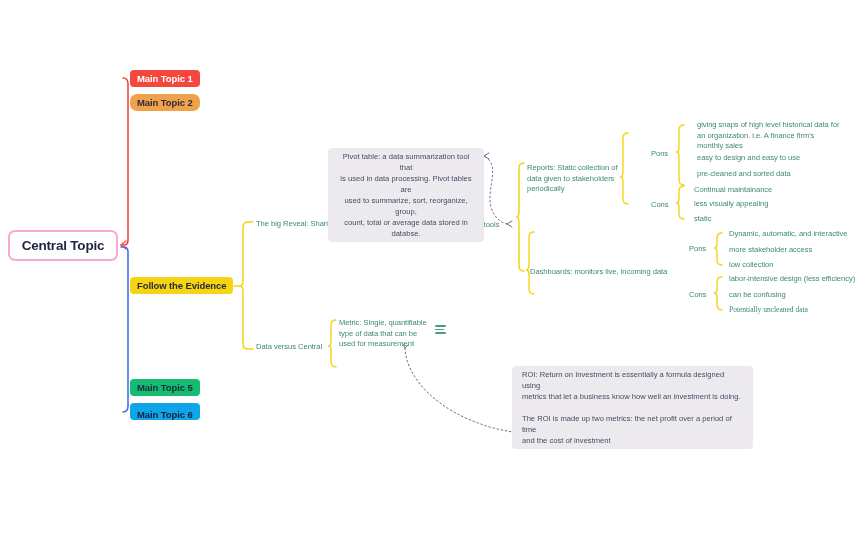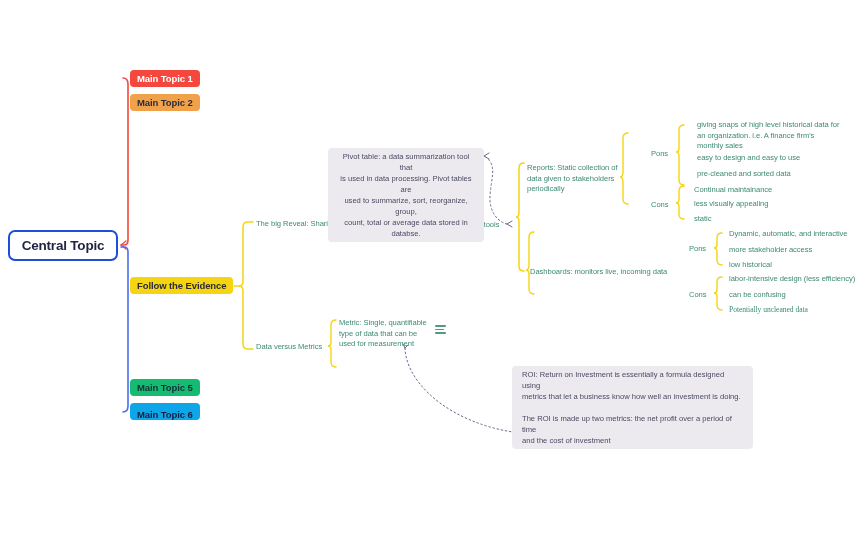--- a/index.html
+++ b/index.html
@@ -31,21 +31,21 @@
   .node {
     position: absolute;
     box-sizing: border-box;
   }
   
   .central {
     left: 8px;
     top: 230px;
     width: 110px;
     height: 31px;
-    border: 2px solid #1d4ed8;
+    border: 2px solid #f9a8d4;
     border-radius: 7px;
     background: #ffffff;
     display: flex;
     align-items: center;
     justify-content: center;
     font-size: 13.5px;
     font-weight: bold;
     color: #1f2440;
     letter-spacing: -0.2px;
   }
@@ -55,21 +55,21 @@
     display: flex;
     align-items: center;
     padding: 0 7px;
     font-size: 9.5px;
     font-weight: bold;
     height: 17px;
     letter-spacing: -0.1px;
     white-space: nowrap;
   }
   .pill-mt1 { left: 130px; top: 70px; background: #f4483f; color: #ffffff; }
-  .pill-mt2 { left: 130px; top: 94px; background: #f5a council; }
+  .pill-mt2 { left: 130px; top: 94px; background: #f5a council; border-radius: 7px; }
   .pill-mt2 { left: 130px; top: 94px; background: #f0a martial; }
   .pill-mt2 { left: 130px; top: 94px; background: #f0a24a; color: #2b2b3d; }
   .pill-fte { left: 130px; top: 277px; background: #f5d412; color: #2b2b3d; }
   .pill-mt5 { left: 130px; top: 379px; background: #15bb70; color: #14303a; }
   .pill-mt6 { left: 130px; top: 403px; background: #0ea5e9; color: #17203f; align-items: flex-end; }
 
   
   .leaf {
     position: absolute;
     color: #3d8a74;
@@ -165,21 +165,21 @@
   </div>
   <div class="node pill pill-mt5">
     <span>Main Topic 5</span>
   </div>
   <div class="node pill pill-mt6">
     <span>Main Topic 6</span>
   </div>
 
   <div class="leaf nw" style="left:256px; top:219px;">The big Reveal: Sharing your findings</div>
   <div class="leaf nw" style="left:397px; top:220px;">Two Data Representation tools</div>
-  <div class="leaf nw" style="left:256px; top:342px;">Data versus Metrics</div>
+  <div class="leaf nw" style="left:256px; top:342px;">Data versus Central</div>
   <div class="leaf" style="left:339px; top:318px; width:108px;">Metric: Single, quantifiable
 type of data that can be
 used for measurement</div>
 
   <div class="lines-icon" style="left:435px; top:325px;">
     <i></i>
     <i></i>
     <i></i>
   </div>
 
@@ -198,21 +198,21 @@
   <div class="leaf nw" style="left:694px; top:185px;">Continual maintainance</div>
   <div class="leaf nw" style="left:694px; top:199px;">less visually appealing</div>
   <div class="leaf nw" style="left:694px; top:214px;">static</div>
 
   <div class="leaf nw" style="left:530px; top:267px;">Dashboards: monitors live, incoming data</div>
   <div class="leaf nw" style="left:689px; top:244px;">Pons</div>
   <div class="leaf nw" style="left:689px; top:290px;">Cons</div>
 
   <div class="leaf nw" style="left:729px; top:229px;">Dynamic, automatic, and interactive</div>
   <div class="leaf nw" style="left:729px; top:245px;">more stakeholder access</div>
-  <div class="leaf nw" style="left:729px; top:260px;">low historical</div>
+  <div class="leaf nw" style="left:729px; top:260px;">low collection</div>
 
   <div class="leaf nw" style="left:729px; top:274px;">labor-intensive design (less efficiency)</div>
   <div class="leaf nw" style="left:729px; top:290px;">can be confusing</div>
   <div class="leaf nw" style="left:729px; top:305px;font-family:Liberation Serif, serif;">Potentially uncleaned data</div>
 
   <div class="card center" style="left:328px; top:148px; width:156px;">Pivot table: a data summarization tool that
 is used in data processing. Pivot tables are
 used to summarize, sort, reorganize, group,
 count, total or average data stored in
 databse.</div>

